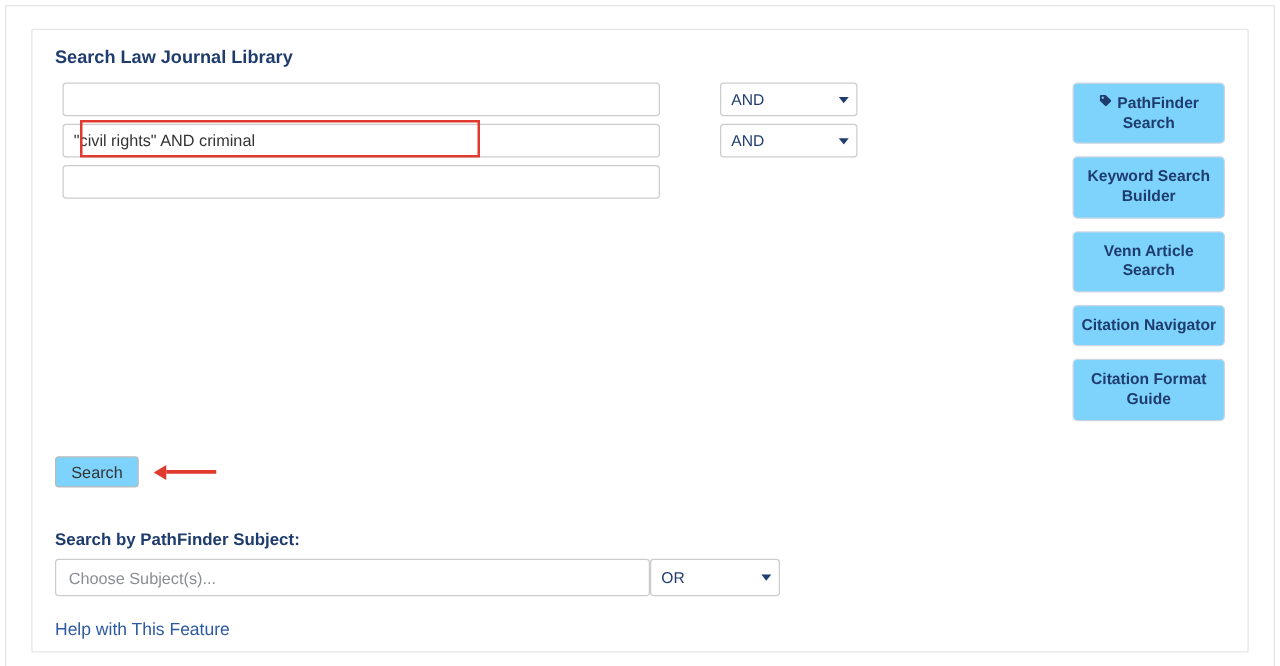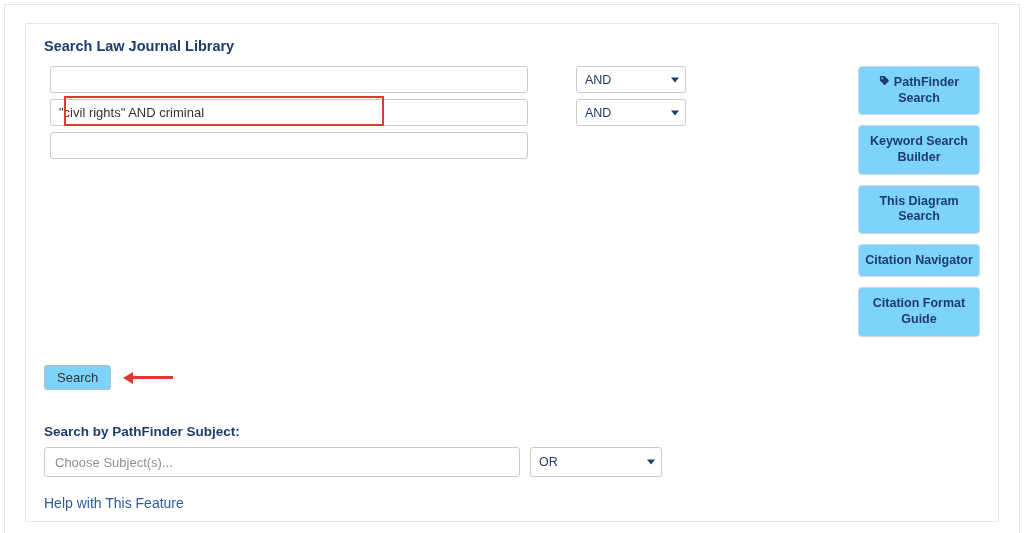--- a/index.html
+++ b/index.html
@@ -154,22 +154,22 @@
     border: 1px solid #ccc;
     border-radius: 3px;
     padding: 0 10px;
     color: #8a8f96;
     font-size: 13px;
     display: flex;
     align-items: center;
     cursor: pointer;
   }
   .opsel2 {
-    width: 132px;
-    margin-left: 10px;
+    width: 104px;
+    margin-left: 0;
     text-align: right;
   }
   .helplink {
     color: #2d5aa0;
     font-size: 14px;
     margin-top: 18px;
     cursor: pointer;
   }
 </style>
 </head>
@@ -236,20 +236,20 @@
 
       <div class="sidecol">
         <div class="sidebtn">
           <span class="tag">
             <svg width="11" height="11" viewBox="0 0 24 24">
                 <path fill="#1f3c6e" d="M21 11l-9-9H4a2 2 0 0 0-2 2v8l9 9a2 2 0 0 0 2.8 0l7.2-7.2A2 2 0 0 0 21 11zM7 9a2 2 0 1 1 0-4 2 2 0 0 1 0 4z"></path>
               </svg>
           </span><span>PathFinder Search</span>
         </div>
         <div class="sidebtn">Keyword Search Builder</div>
-        <div class="sidebtn">This Diagram Search</div>
+        <div class="sidebtn">Venn Article Search</div>
         <div class="sidebtn">Citation Navigator</div>
         <div class="sidebtn">Citation Format Guide</div>
       </div>
     </div>
 
   </div>
 </div>
 
 </body></html>

